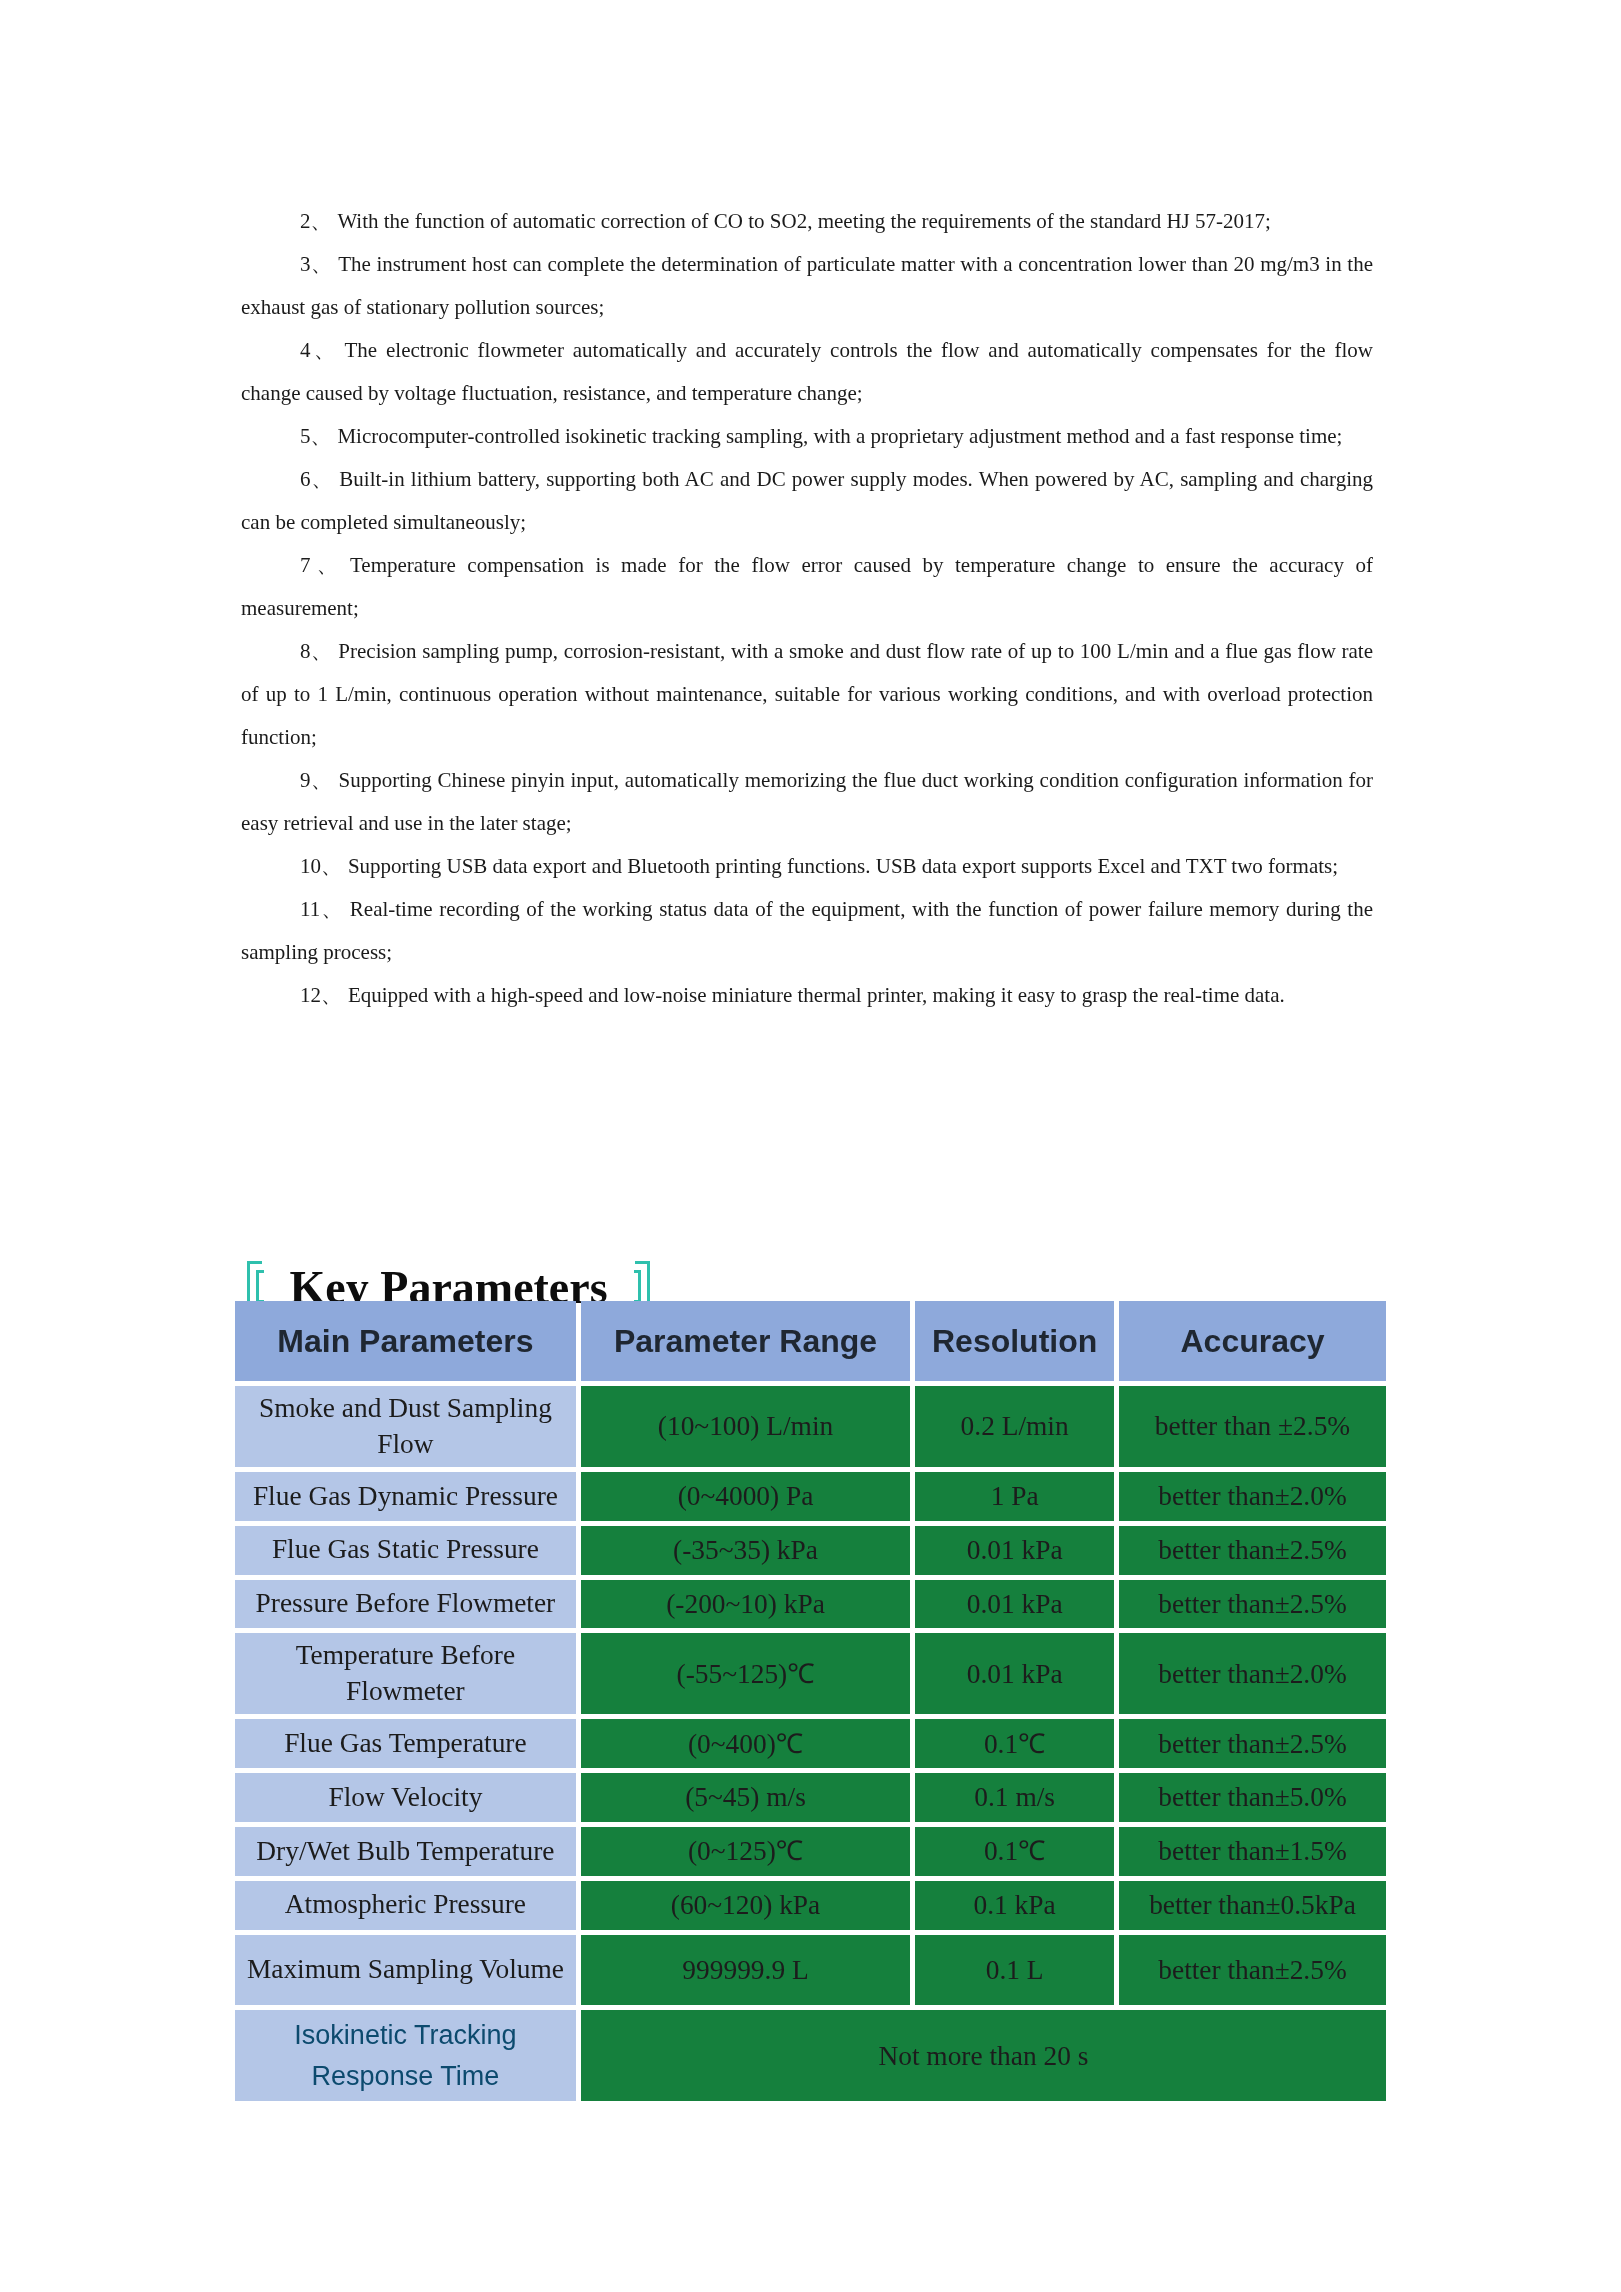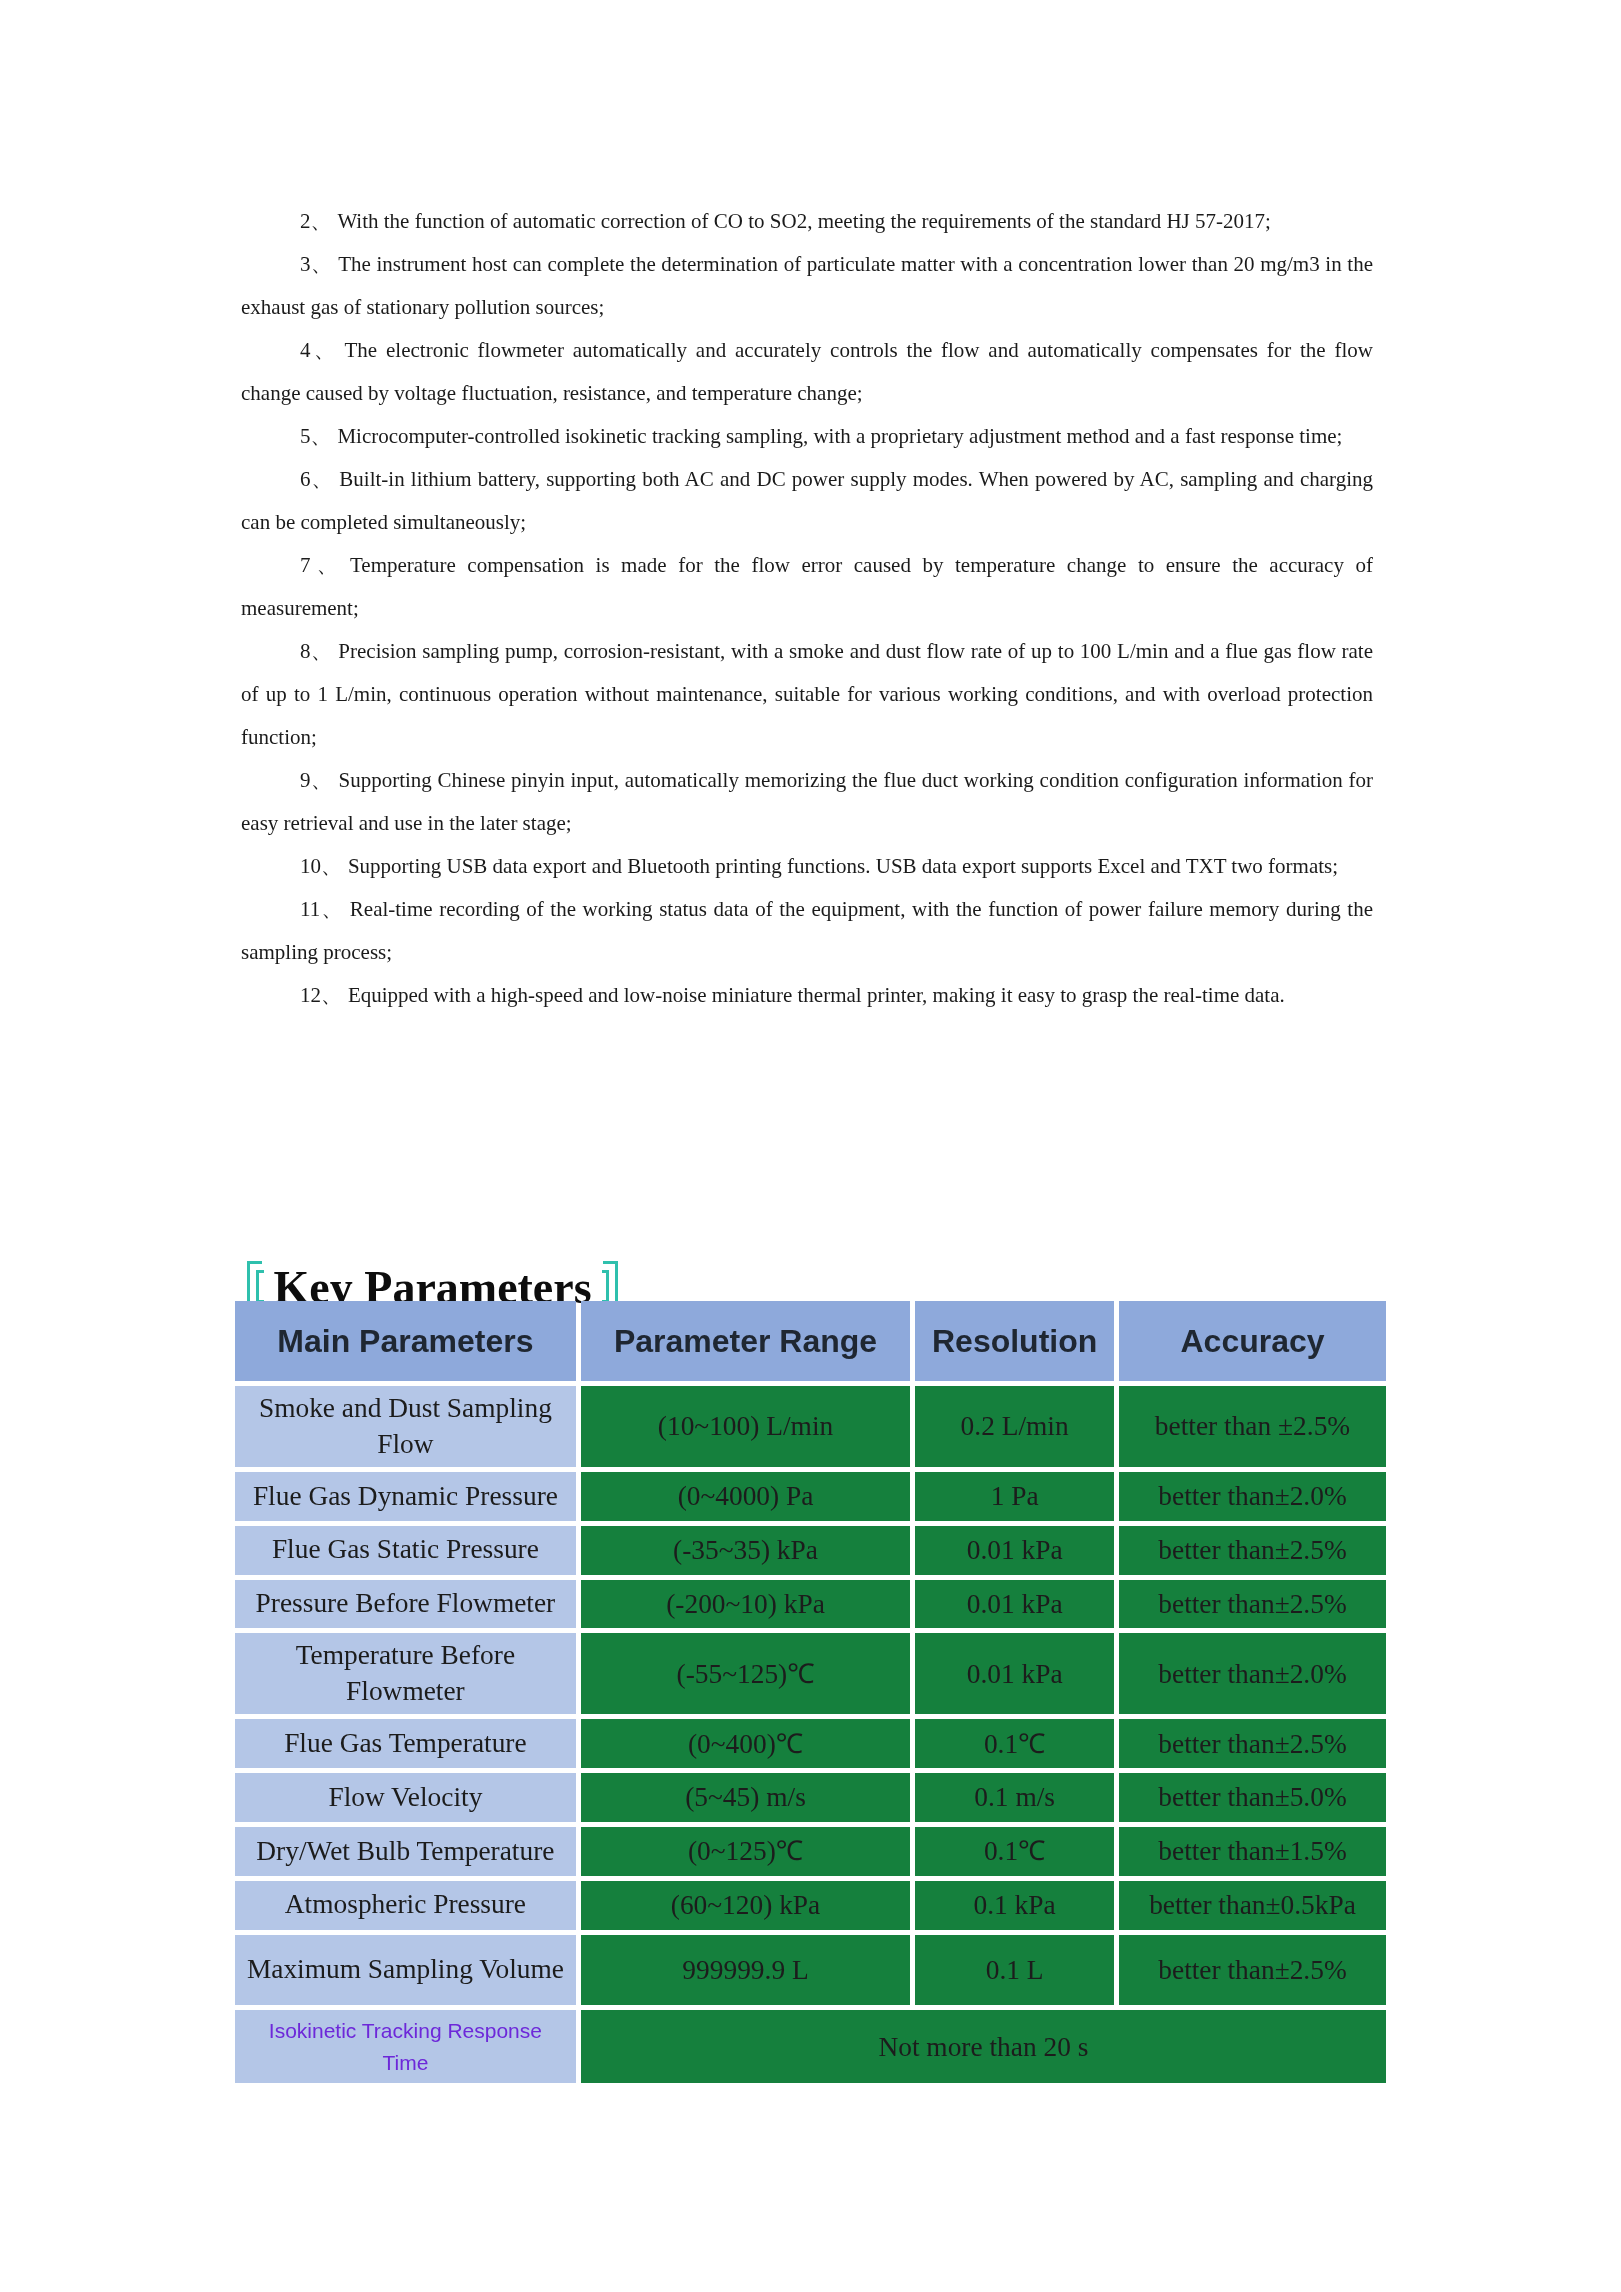--- a/index.html
+++ b/index.html
@@ -16,21 +16,21 @@
     position:absolute;
     top:200px;left:241px;width:1132px;
     font-size:21px;line-height:43px;
     text-align:justify;
   }
   .features p{margin:0;text-indent:59px;}
   .features .num{margin-right:5.9px;}
   
   .heading{
     position:absolute;top:1223px;left:247px;
-    display:flex;align-items:center;gap:7px;
+    display:flex;align-items:center;gap:23px;
     font-size:46px;font-weight:bold;color:#0d0d0d;
     font-family:"Liberation Serif", serif;
   }
   .bracket{position:relative;display:inline-block;width:19.6px;height:53px;}
   .bracket::before,.bracket::after{content:"";position:absolute;border:3.9px solid #2fc0ad;}
   .bracket.left::before{left:0;top:0;width:11.8px;height:45px;border-right:none;}
   .bracket.left::after{left:8.8px;top:8.8px;width:4.9px;height:27.4px;border-right:none;}
   .bracket.right::before{right:0;top:0;width:11.8px;height:45px;border-left:none;}
   .bracket.right::after{right:8.8px;top:8.8px;width:4.9px;height:27.4px;border-left:none;}
   
@@ -51,21 +51,21 @@
     text-align:center;vertical-align:middle;
     font-size:27.4px;line-height:1.25;
     padding:4.9px 9.8px;color:#1c1c1c;
   }
   .tbl td.param{background:#B4C6E7;line-height:1.3;}
   .tbl td.val{background:#15803d;}
   .tbl tr.two td{height:61px;}
   .tbl tr.one td{height:39px;}
   .tbl td.sans{
     font-family:"Liberation Sans", sans-serif;
-    font-size:21px;color:#6d28d9;line-height:1.5;
+    font-size:27px;color:#0c4a6e;line-height:1.5;
   }
 </style>
 </head>
 <body>
 
 <div class="page">
 
   <section class="features">
     <p><span class="num">2、</span><span>With the function of automatic correction of CO to SO2, meeting the requirements of the standard HJ 57-2017;</span></p>
     <p><span class="num">3、</span><span>The instrument host can complete the determination of particulate matter with a concentration lower than 20 mg/m3 in the exhaust gas of stationary pollution sources;</span></p>

